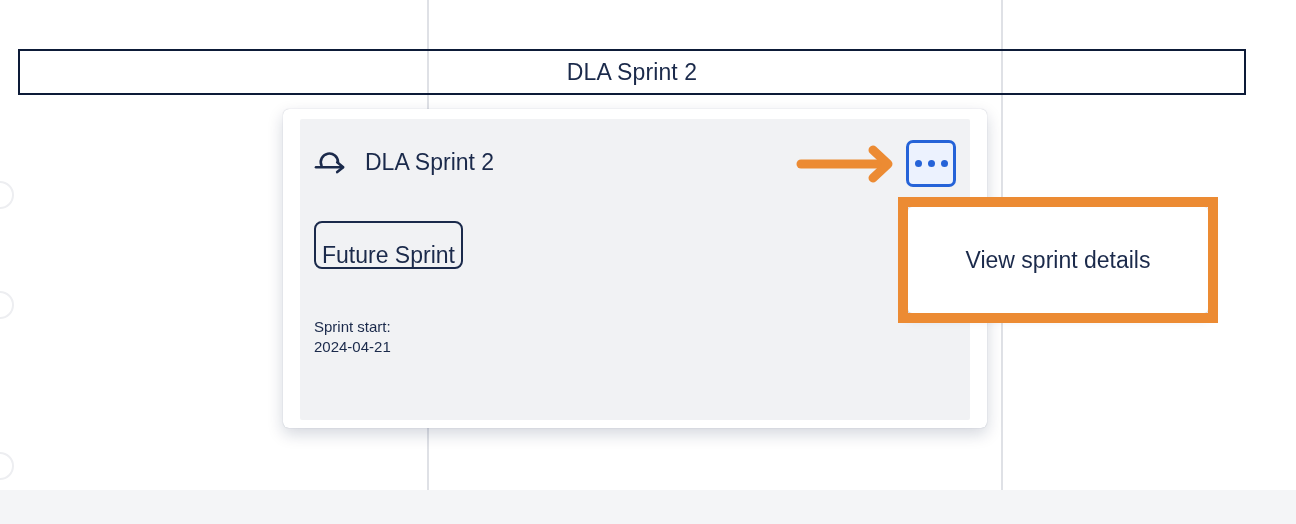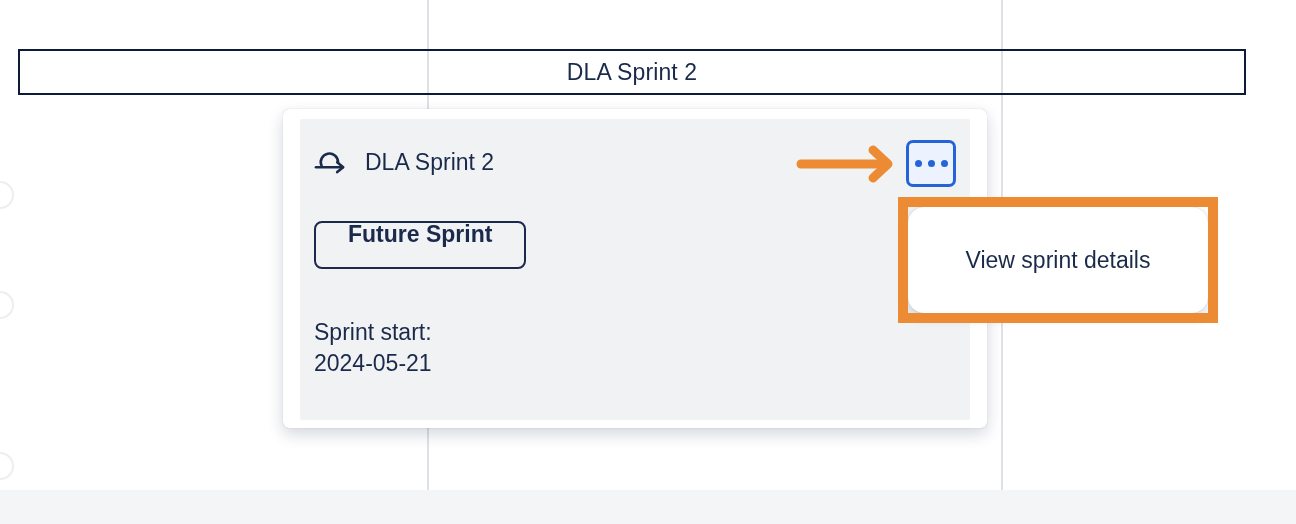--- a/index.html
+++ b/index.html
@@ -104,45 +104,44 @@
     font-size: 23px;
     color: #1B2A4B;
     line-height: 1;
   }
 
   .future-badge {
     position: absolute;
     left: 14px;
     top: 102px;
     height: 48px;
-    padding: 0 32px;
+    padding: 0 6px;
     border: 2px solid #1B2A4B;
     border-radius: 8px;
     display: flex;
-    align-items: flex-start;
+    align-items: flex-end;
     background: transparent;
-    font-weight: bold;
   }
   .future-badge span {
     font-size: 23px;
     color: #1B2A4B;
     line-height: 1;
   }
 
   .dates-row {
     position: absolute;
     left: 14px;
     top: 198px;
     display: flex;
     gap: 0px;
   }
   .date-block { width: 193px; }
   .date-label,
   .date-value {
-    font-size: 23px;
+    font-size: 15px;
     color: #1B2A4B;
     line-height: 1.33;
     white-space: nowrap;
   }
 
   
   .more-button {
     position: absolute;
     left: 906px;
     top: 140px;
@@ -185,21 +184,21 @@
     background: transparent;
     pointer-events: none;
   }
   .dropdown-menu {
     position: absolute;
     left: 908px;
     top: 207px;
     width: 300px;
     height: 106px;
     background: #ffffff;
-    border-radius: 16px;
+    border-radius: 4px;
     box-shadow: 0 5px 12px rgba(9, 30, 66, 0.16), 0 0 1px rgba(9,30,66,0.28);
     display: flex;
     align-items: center;
     justify-content: center;
   }
   .dropdown-item {
     font-size: 23px;
     color: #1B2A4B;
     line-height: 1;
     cursor: pointer;
@@ -237,21 +236,21 @@
         <span class="card-title">DLA Sprint 2</span>
       </div>
 
       <div class="future-badge">
         <span>Future Sprint</span>
       </div>
 
       <div class="dates-row">
         <div class="date-block">
           <div class="date-label">Sprint start:</div>
-          <div class="date-value">2024-05-21</div>
+          <div class="date-value">2024-04-21</div>
         </div>
       </div>
 
     </div>
   </div>
 
   <div class="more-button">
     <span class="dot"></span>
     <span class="dot"></span>
     <span class="dot"></span>

